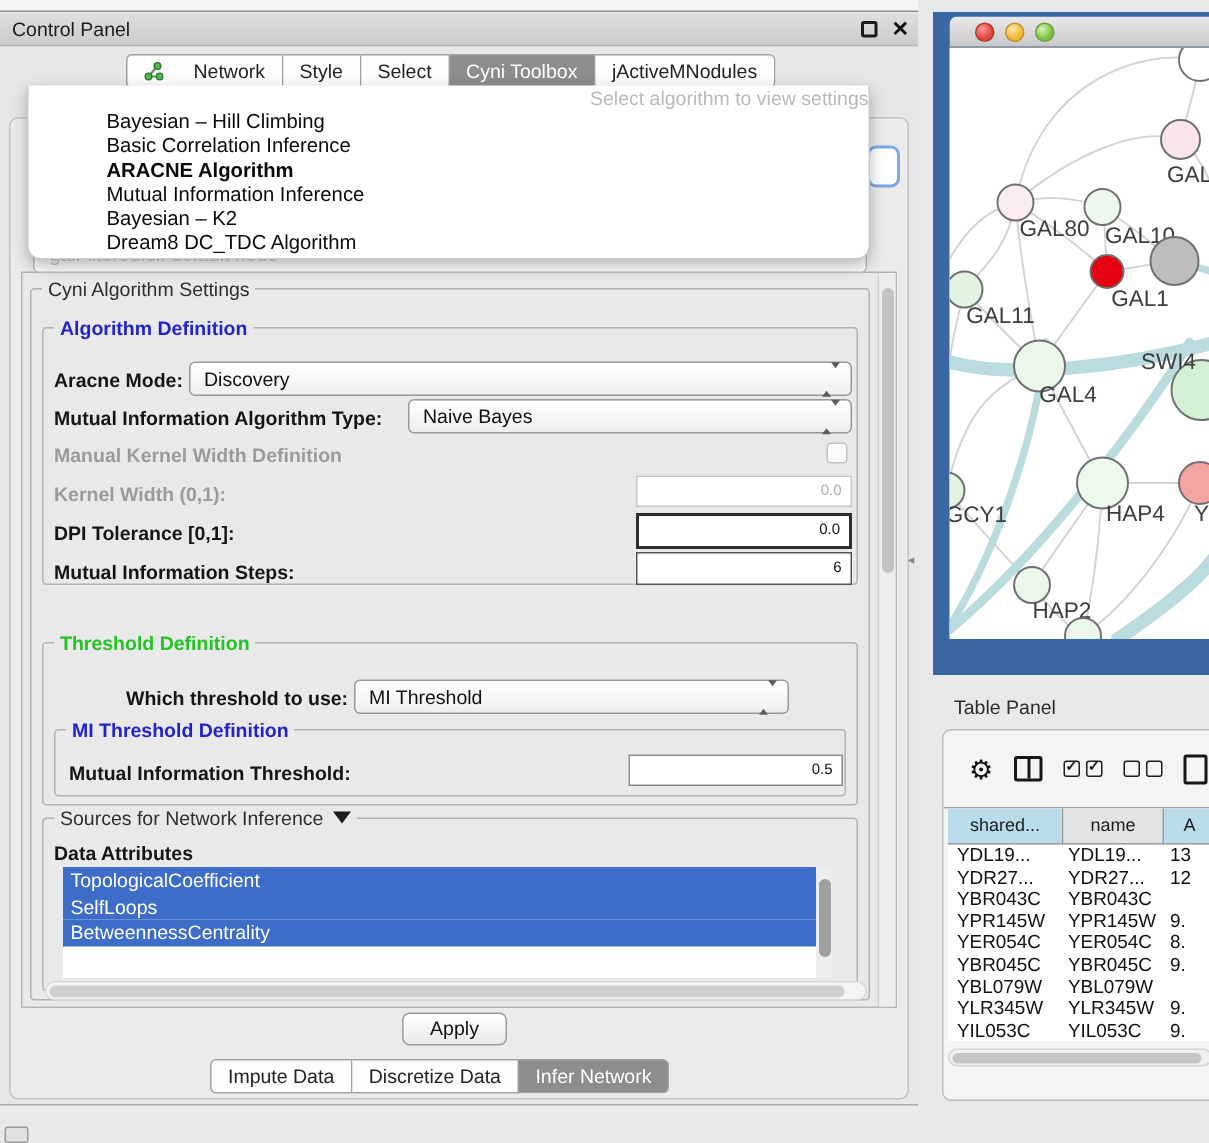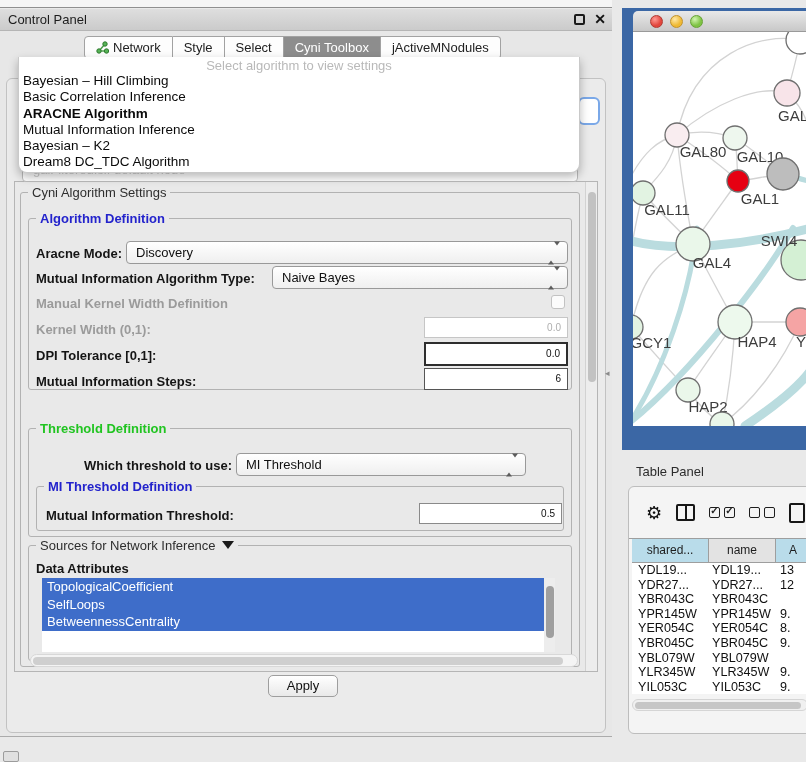--- a/index.html
+++ b/index.html
@@ -12,33 +12,33 @@
   .cp-titlebar { position:absolute; left:0; top:9px; width:612px; height:22px; background:linear-gradient(#dedede,#cbcbcb); border-bottom:1px solid #b5b5b5; }
   .cp-title { position:absolute; left:8px; top:3px; font-size:13px; color:#1c1c1c; }
   .float-icon { position:absolute; right:27px; top:5px; width:11px; height:11px; border:2px solid #1a1a1a; border-radius:2px; }
   .close-icon { position:absolute; right:6px; top:2px; font-size:14px; font-weight:bold; color:#111; }
   .cp-body { position:absolute; left:0; top:31px; width:612px; height:706px; background:#e7e7e7; border-bottom:1px solid #ababab; }
 
   .content-frame { position:absolute; left:6px; top:47px; width:600px; height:655px; background:#ebebeb; border:1px solid #c2c2c2; border-radius:6px; }
 
   
   .tabbar { position:absolute; left:84px; top:36px; height:23px; display:flex; z-index:3; }
-  .tab { display:flex; align-items:center; justify-content:center; gap:4px; height:23px; padding:0 11px;
+  .tab { display:flex; align-items:center; justify-content:center; gap:20px; height:23px; padding:0 11px;
          background:#fdfdfd; border:1px solid #a2a2a2; border-left:none; font-size:13px; color:#222; }
   .tab:first-child { border-left:1px solid #a2a2a2; border-radius:4px 0 0 4px; }
   .tab:last-child { border-radius:0 4px 4px 0; }
   .tab.selected { background:#8d8d8d; color:#fff; }
   .net-icon { width:13px; height:13px; }
 
   
   .popup { position:absolute; left:18px; top:57px; width:562px; height:116px; background:#ffffff;
            border:1px solid #c9c9c9; border-top:none; border-radius:0 0 9px 9px;
            box-shadow:0 4px 10px rgba(0,0,0,.28); z-index:10; overflow:hidden; }
-  .popup-placeholder { text-align:center; color:#b9b9b9; font-size:13px; height:15px; margin-top:1px; }
-  .popup-item { font-size:13.5px; color:#0a0a0a; line-height:16.3px; padding-left:4px; white-space:nowrap; }
+  .popup-placeholder { text-align:right; color:#b9b9b9; font-size:13px; height:15px; margin-top:1px; }
+  .popup-item { font-size:13.5px; color:#0a0a0a; line-height:16.3px; padding-left:4px; white-space:nowrap;margin-left:48px; }
   .popup-item.bold { font-weight:bold; }
 
   .focus-combo-sliver { position:absolute; left:578px; top:97px; width:22px; height:28px; background:#fff;
                         border:2px solid #7aa8e8; border-radius:6px; z-index:5; }
   .bg-combo { position:absolute; left:22px; top:158px; width:556px; height:24px; background:#fff;
               border:1px solid #bcbcbc; border-radius:4px; z-index:1; font-size:13px; color:#cdcdcd;
               line-height:22px; padding-left:10px; }
 
   
   .settings-frame { position:absolute; left:14px; top:181px; width:584px; height:491px; background:#e9e9e9;
@@ -242,20 +242,31 @@
     </div>
   <div class="list-vscroll">
     <div class="list-vthumb"></div>
   </div>
   <div class="hscroll">
     <div class="hthumb"></div>
   </div>
 
   <div class="apply-btn">Apply</div>
 
+  <div class="bottom-tabbar">
+    <div class="tab">
+      <span>Impute Data</span>
+    </div>
+    <div class="tab">
+      <span>Discretize Data</span>
+    </div>
+    <div class="tab selected">
+      <span>Infer Network</span>
+    </div>
+  </div>
 
   <div class="divider-arrow">◂</div>
   <div class="mini-corner-icon"></div>
 
   <div class="net-window">
     <div class="net-titlebar">
       <span class="light red"></span>
       <span class="light yellow"></span>
       <span class="light green"></span>
     </div>

